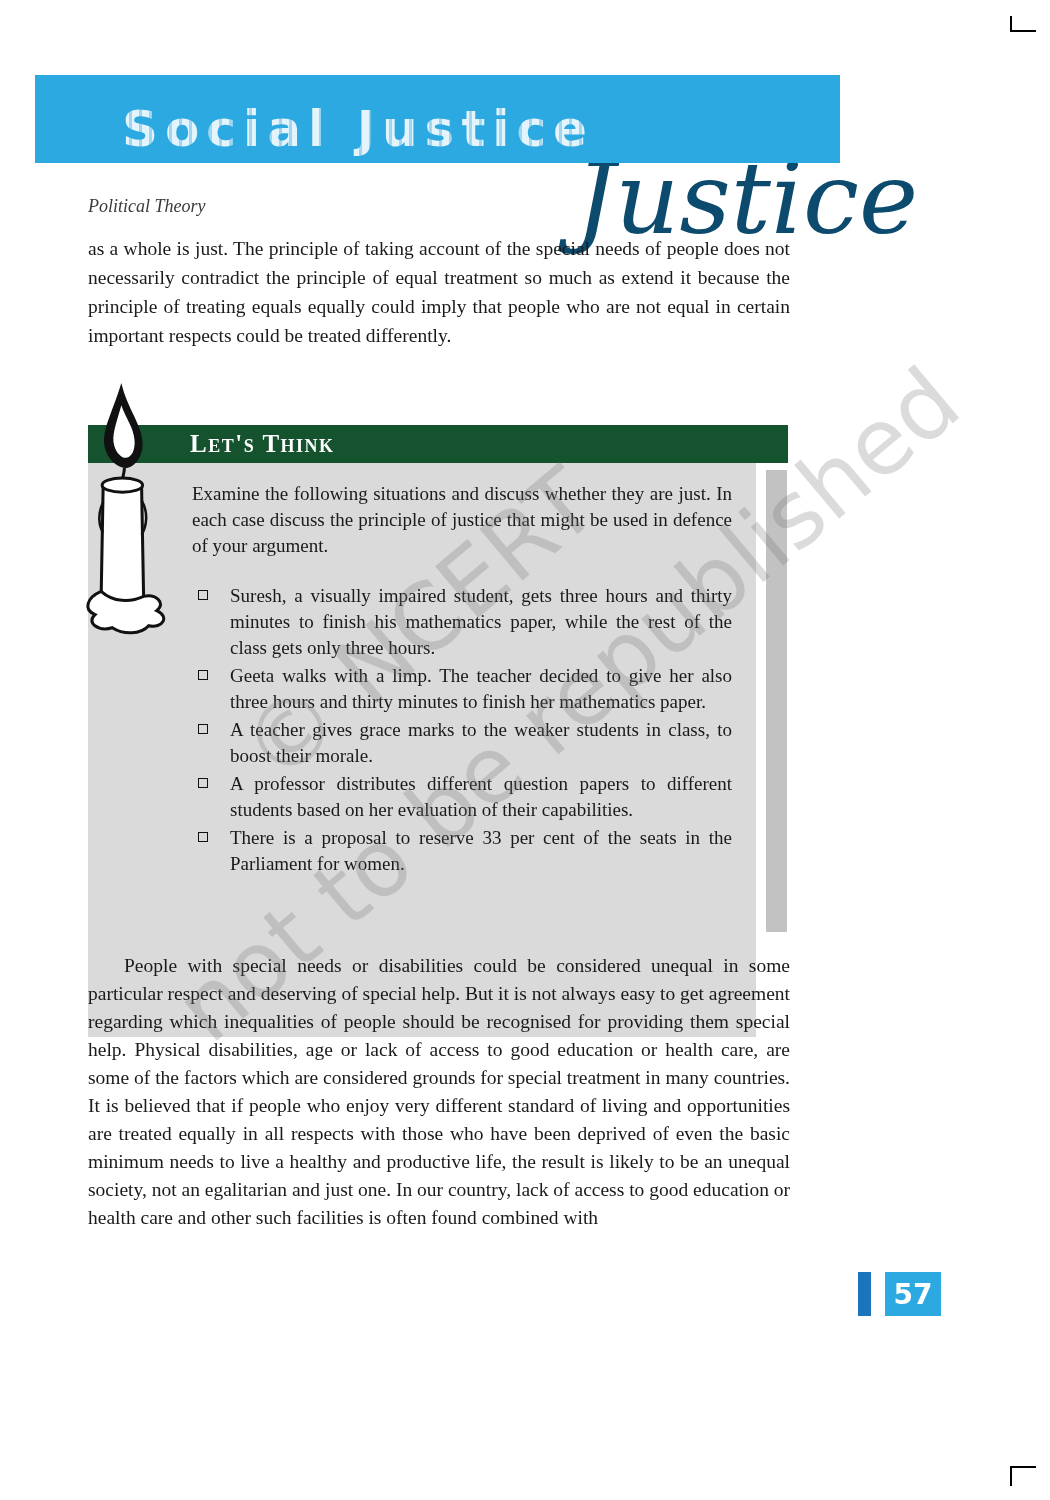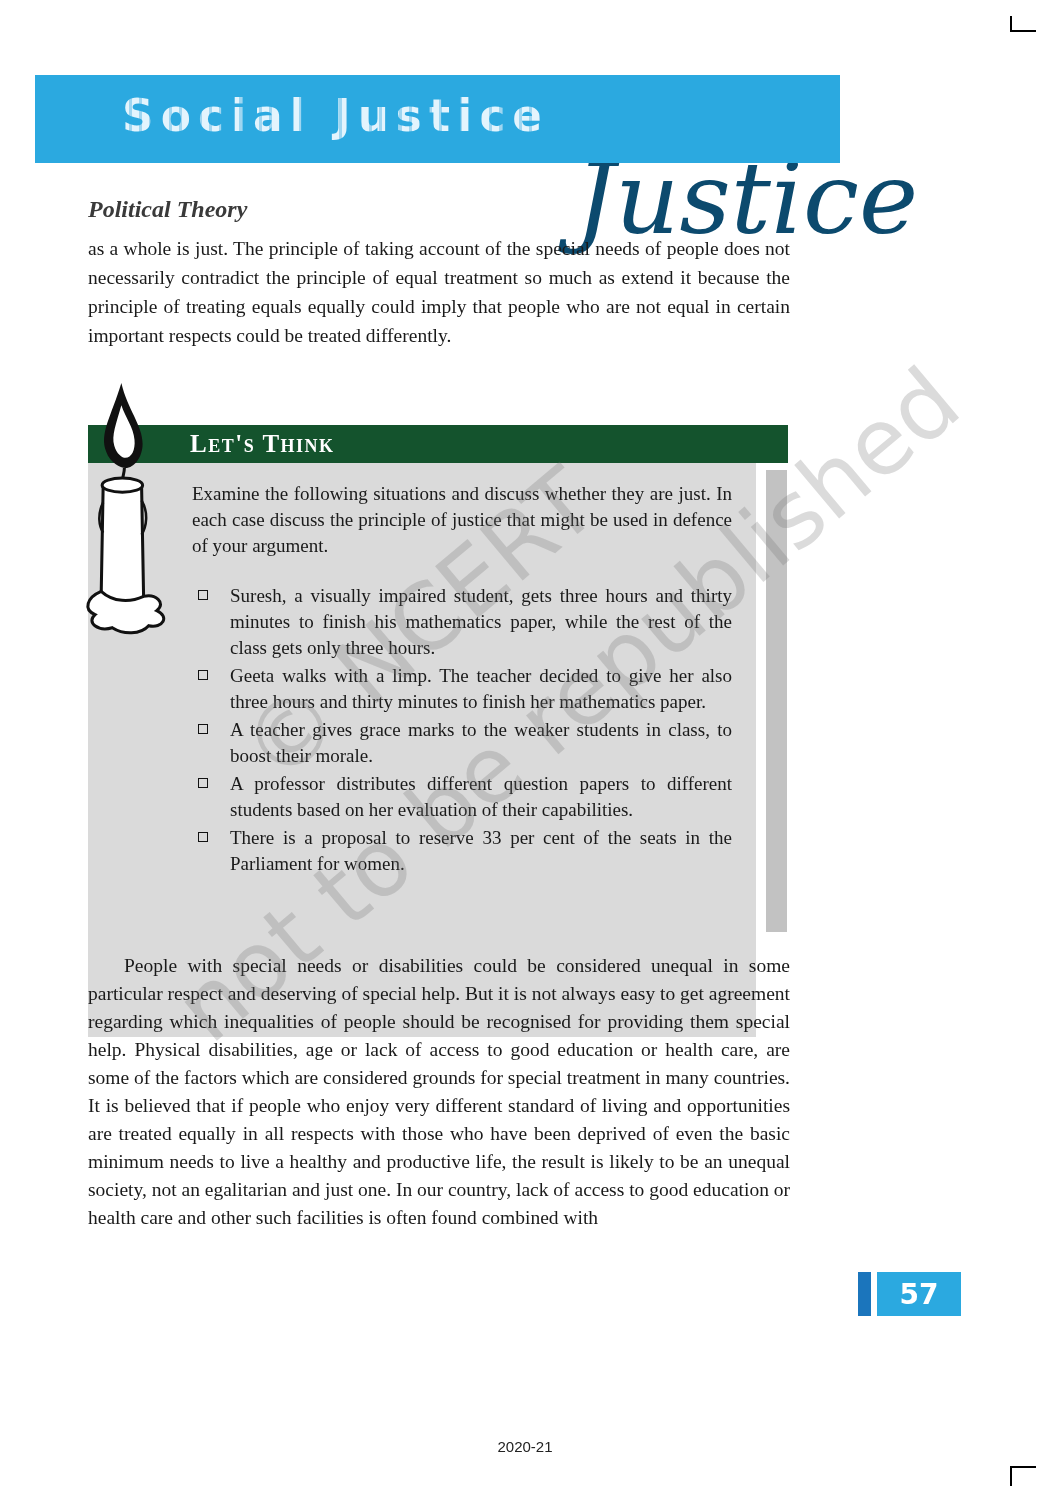--- a/index.html
+++ b/index.html
@@ -30,49 +30,48 @@
   }
 
   
   .top-band {
     position: absolute; left: 35px; top: 75px;
     width: 805px; height: 88px;
     background: #2BA9E0;
     z-index: 1;
   }
   .chapter-title {
-    position: absolute; left: 122px; top: 90px;
+    position: absolute; left: 122px; top: 100px;
     z-index: 2;
     font-family: "DejaVu Sans", sans-serif;
     font-weight: bold;
-    font-size: 44px;
+    font-size: 50px;
     letter-spacing: 7px;
     color: #cfeafa;
     background: repeating-linear-gradient(90deg, #e3f4fd 0px, #e3f4fd 7px, #9fd6f1 7px, #9fd6f1 10px);
     -webkit-background-clip: text;
     background-clip: text;
     -webkit-text-fill-color: transparent;
     white-space: nowrap;
   }
   .justice-script {
     position: absolute; left: 575px; top: 140px;
     z-index: 0;
     font-family: "DejaVu Serif", serif;
     font-style: italic;
     font-size: 100px;
     color: #0c4a6e;
     white-space: nowrap;
   }
   .series-label {
     position: absolute; left: 88px; top: 196px;
     font-style: italic;
-    font-size: 24px;
+    font-size: 18px;
     color: #3a3a3a;
     z-index: 2;
-    font-weight: bold;
   }
 
   
   .para {
     position: absolute;
     left: 88px;
     width: 702px;
     font-size: 19.5px;
     line-height: 29px;
     text-align: justify;
@@ -158,27 +157,28 @@
     position: absolute; left: 858px; top: 1272px;
     display: flex; align-items: stretch;
     z-index: 2;
   }
   .pagenum-strip {
     width: 13px; height: 44px;
     background: #1b75bc;
     margin-right: 6px;
   }
   .pagenum-box {
-    width: 84px; height: 44px;
+    width: 56px; height: 44px;
     background: #2BA9E0;
     color: #ffffff;
     display: flex; align-items: center; justify-content: center;
     font-family: "DejaVu Sans", sans-serif;
     font-weight: bold;
     font-size: 28px;
+    margin-left: 8px;
   }
 
   .footer {
     position: absolute; left: 0; top: 1438px;
     width: 100%;
     text-align: center;
     font-family: "Liberation Sans", sans-serif;
     font-size: 15px;
     color: #222;
     z-index: 2;
@@ -252,15 +252,14 @@
   <div class="watermark">
     <div>© NCERT</div>
     <div>not to be republished</div>
   </div>
 
   <div class="pagenum">
     <div class="pagenum-strip"></div>
     <div class="pagenum-box">57</div>
   </div>
 
-  <div class="footer">2020-21</div>
 
 </div>
 
 </body></html>

